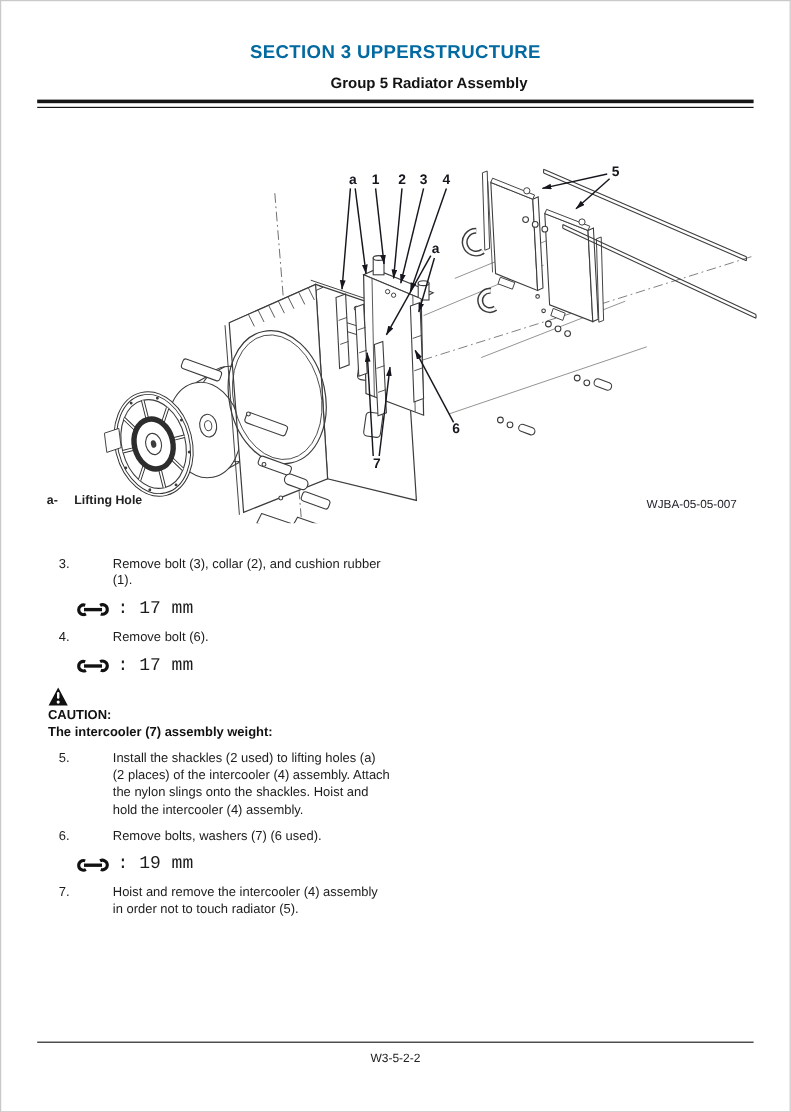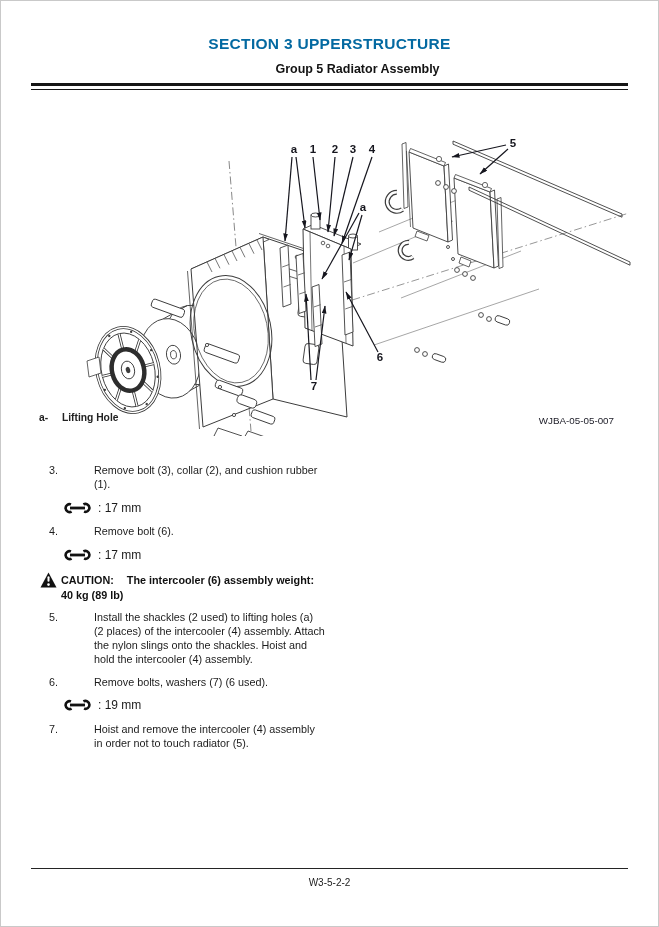--- a/index.html
+++ b/index.html
@@ -16,23 +16,23 @@
   .diagram{top:120px;left:0;}
   .fig-legend{top:411px;left:38px;font-size:10.3px;color:#222;font-weight:bold;}
   .fig-legend .key{display:inline-block;width:20px;}
   .fig-code{top:414px;right:44px;font-size:9.8px;color:#22222c;}
   .steps{top:462px;left:48px;width:276px;font-size:10.8px;line-height:14.2px;color:#1c1c1c;}
   .step{display:flex;margin-bottom:8px;}
   .step .num{width:15px;flex:0 0 15px;}
   .step .txt{flex:1;padding-left:3px;margin-left:27px;}
   .tool-row{display:flex;align-items:center;margin:10px 0 10px 14px;height:13px;}
   .tool-row .wrench{margin-right:6px;}
-  .tool-row .size{font-size:12px;}
+  .tool-row .size{font-size:15px;font-family:Liberation Mono, monospace;}
   .caution{margin:4px 0 8px -9px;font-weight:bold;color:#111;}
-  .caution .row1{display:flex;align-items:center;}
+  .caution .row1{display:flex;align-items:flex-start;flex-direction:column;}
   .caution .tri{flex:0 0 17px;margin-right:4px;margin-top:0px;}
   .caution .lbl{margin-right:13px;white-space:nowrap;}
   .caution .line2{padding-left:21px;}
   .footer-rule{top:867px;left:30px;right:30px;height:1.2px;background:#242424;}
   .footer-code{top:876px;left:0;width:100%;text-align:center;font-size:10px;color:#222;}
   svg text.callout{font-family:"Liberation Sans","DejaVu Sans",sans-serif;font-size:11.5px;font-weight:bold;fill:#16161e;}
   .pline{stroke:#3c3c3c;fill:none;}
 </style>
 </head>
 <body>
@@ -255,23 +255,22 @@
   </div>
 
   <div class="caution">
     <div class="row1">
       <svg class="tri" width="17" height="16" viewBox="0 0 17 16">
         <polygon points="8.5,0.5 16.5,15.5 0.5,15.5" fill="#111"></polygon>
         <rect x="7.5" y="4.2" width="2" height="5.6" rx="1" fill="#fff"></rect>
         <circle cx="8.5" cy="12.6" r="1.3" fill="#fff"></circle>
       </svg>
       <span class="lbl">CAUTION:</span>
-      <span>The intercooler (6) assembly weight:</span>
+      <span>The intercooler (7) assembly weight:</span>
     </div>
-    <div class="line2">40 kg (89 lb)</div>
   </div>
 
   <div class="step">
     <span class="num">5.</span>
     <span class="txt">Install the shackles (2 used) to lifting holes (a) (2 places) of the intercooler (4) assembly. Attach the nylon slings onto the shackles. Hoist and hold the intercooler (4) assembly.</span>
   </div>
 
   <div class="step">
     <span class="num">6.</span>
     <span class="txt">Remove bolts, washers (7) (6 used).</span>

